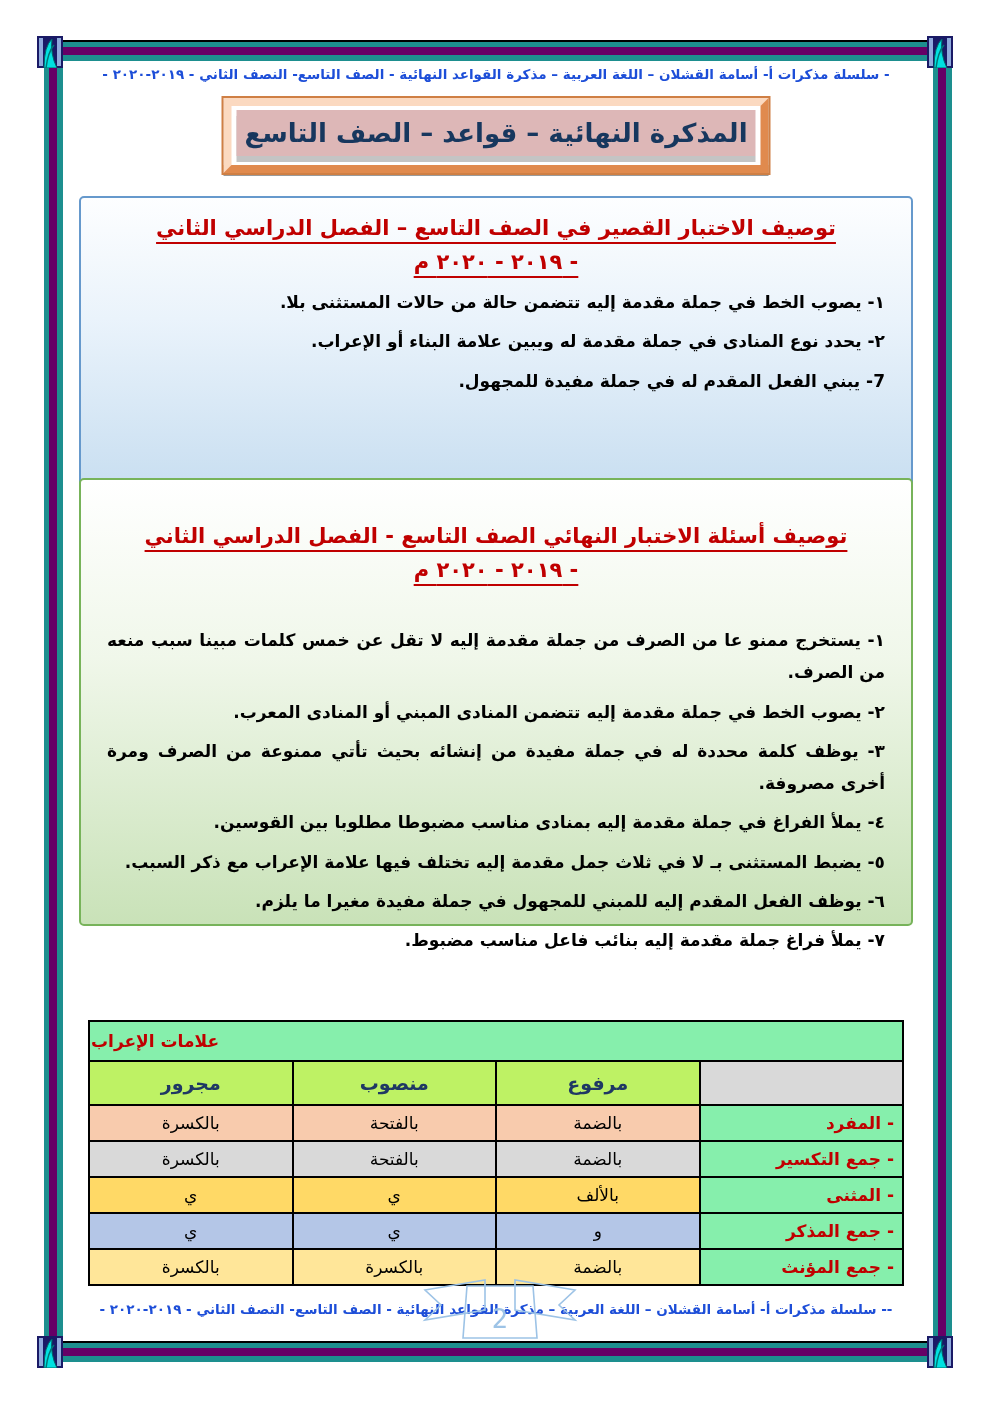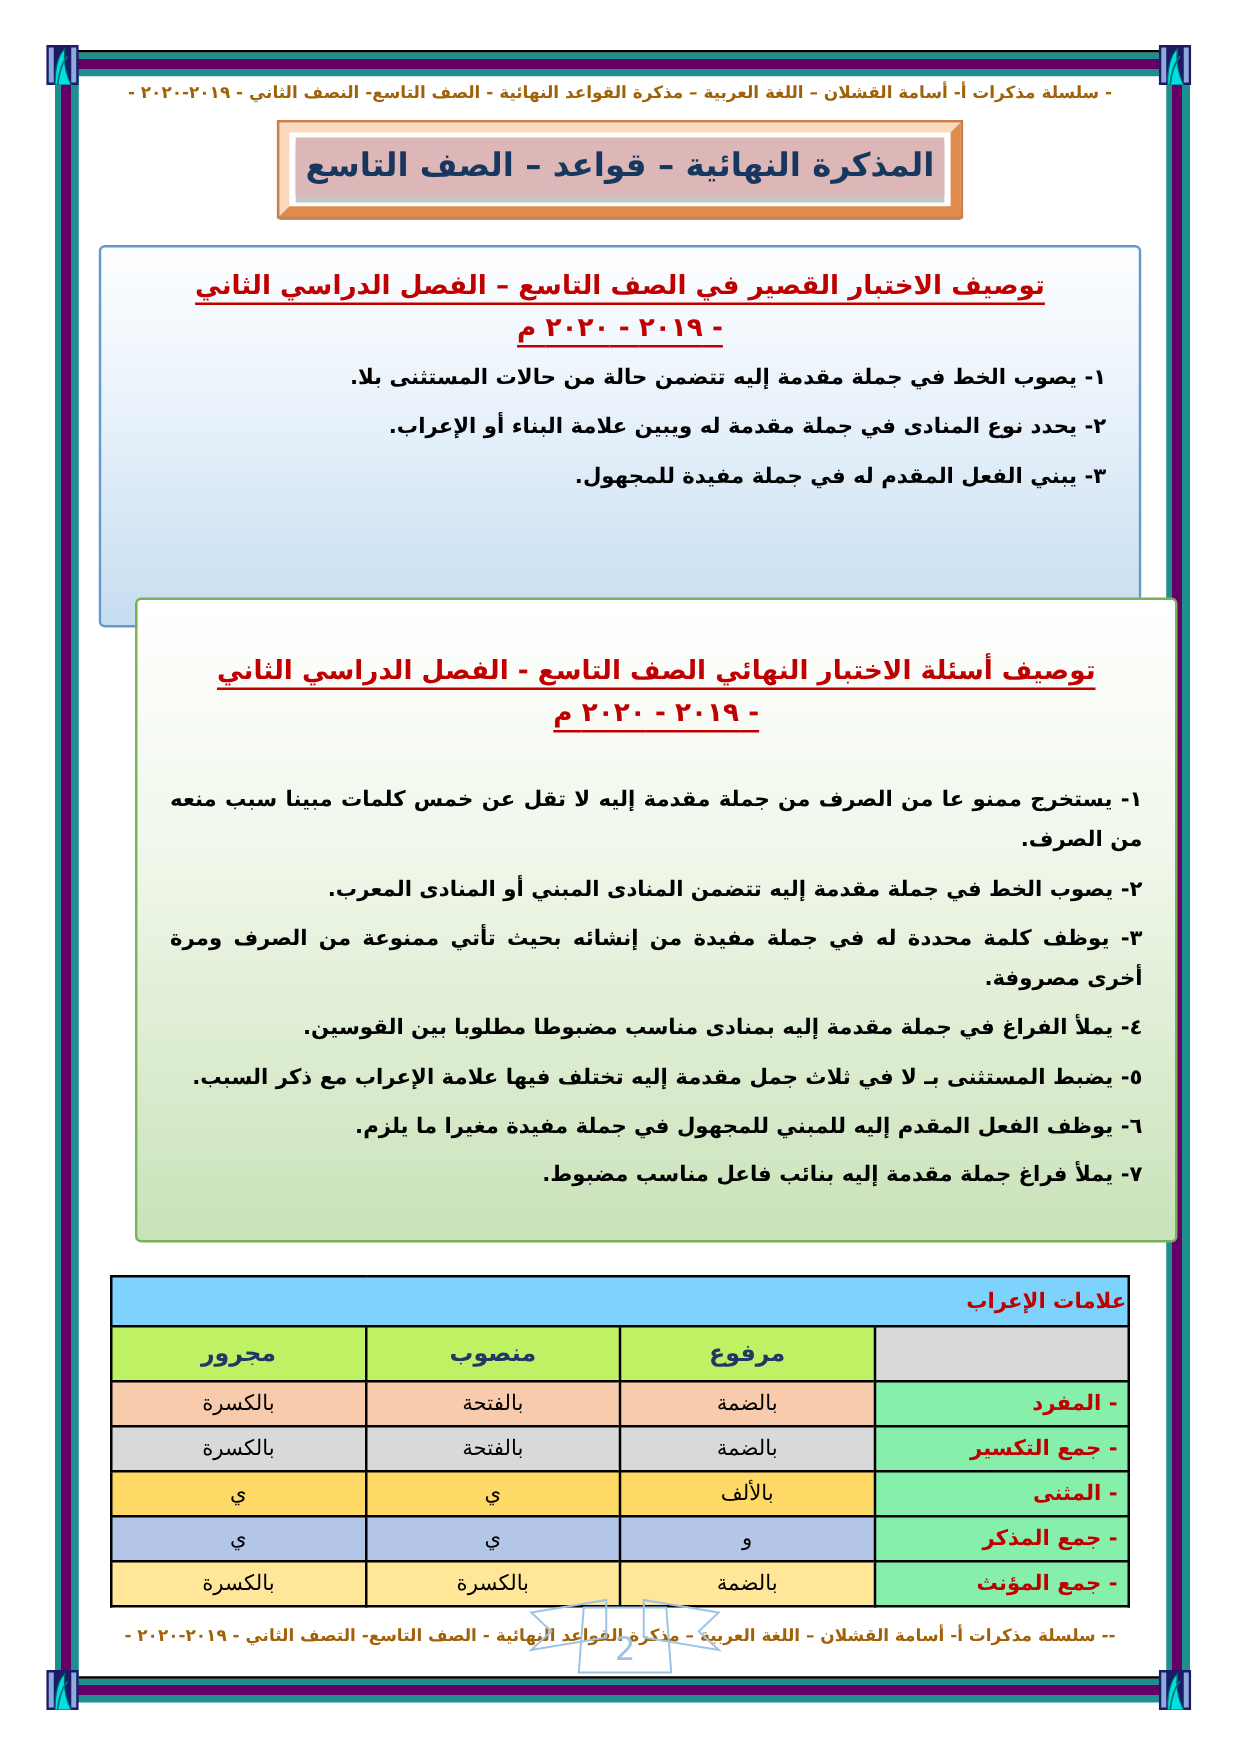--- a/index.html
+++ b/index.html
@@ -12,54 +12,54 @@
   .bar-bottom{top:1341px;}
   .bar-v{position:absolute;top:56px;height:1290px;width:19px;
          background:linear-gradient(to right,#1d8f8f 0 5px,#660066 5px 13px,#1d8f8f 13px 19px);}
   .bar-left{left:44px;}
   .bar-right{left:933px;}
   .corner{position:absolute;width:26px;height:32px;}
   .c-tl{left:37px;top:36px;} .c-tr{left:927px;top:36px;}
   .c-bl{left:37px;top:1336px;} .c-br{left:927px;top:1336px;}
   
   .edge-text{position:absolute;left:70px;right:70px;text-align:center;direction:rtl;
-             font-size:13.5px;font-weight:bold;color:#a16207;}
+             font-size:13.5px;font-weight:bold;color:#1d4ed8;}
   .header-text{top:66px;}
   .footer-text{top:1301px;}
   
   .title-frame{position:absolute;top:98px;left:50%;transform:translateX(-50%);
                width:545px;box-sizing:border-box;
                border:8px solid #f3b183;border-top-color:#fbd9c0;border-left-color:#fbd9c0;
                border-bottom-color:#e08a4e;border-right-color:#e08a4e;
                outline:2px solid #cf7f44;background:#fff;padding:4px 5px 9px;
                box-shadow:0 3px 0 #9a9a9a;}
   .title-frame-inner{box-shadow:0 6px 0 #c4c4c4;}
   .title-panel{background:#ddb7b7;color:#17375e;font-size:26px;font-weight:bold;
                text-align:center;direction:rtl;padding:8px 0;}
   
   .box{position:absolute;left:79px;width:834px;box-sizing:border-box;border-radius:5px;
        direction:rtl;padding:10px 26px;}
   .blue-box{top:196px;height:306px;border:2px solid #6699cc;
        background:linear-gradient(to bottom,#fdfeff 0%,#eaf3fb 40%,#c6ddf0 100%);}
-  .green-box{top:478px;height:516px;border:2px solid #77b35a;
-       background:linear-gradient(to bottom,#ffffff 0%,#f0f7ea 40%,#c9e2b8 100%);margin-left:29px;}
+  .green-box{top:478px;height:448px;border:2px solid #77b35a;
+       background:linear-gradient(to bottom,#ffffff 0%,#f0f7ea 40%,#c9e2b8 100%);}
   .box-head{color:#c00000;font-size:21px;font-weight:bold;text-align:center;
             text-decoration:underline;text-underline-offset:7px;margin:8px 0 10px;}
   .box-head.years{letter-spacing:3px;margin-top:2px;text-align:center;}
   .green-box .box-head.first{margin-top:34px;}
   .green-box .items{margin-top:42px;}
   .items p{color:#000;font-size:17px;font-weight:bold;line-height:1.9;
            margin:0 0 7px;text-align:justify;}
   .blue-box .items{margin-top:12px;}
   
   .tbl-wrap{position:absolute;top:1020px;left:88px;width:816px;}
   table{width:100%;border-collapse:collapse;direction:rtl;table-layout:fixed;}
   td,th{border:2px solid #000;box-sizing:border-box;}
-  .tbl-title{background:#7dd3fc;color:#c00000;font-weight:bold;font-size:17px;
-             text-align:right;height:40px;}
+  .tbl-title{background:#86efac;color:#c00000;font-weight:bold;font-size:17px;
+             text-align:left;height:40px;}
   .col-head th{background:#bef264;color:#1f3864;font-size:19px;font-weight:bold;
                height:44px;text-align:center;}
   .col-head th.label-col{background:#d9d9d9;width:17.6%;}
   .data-row{height:36px;}
   .data-row td{font-size:17px;text-align:center;color:#000;}
   .data-row td.label{background:#86efac;color:#c00000;font-weight:bold;
                      text-align:right;padding-right:8px;}
   .r0 td.data{background:#f8cbad;}
   .r1 td.data{background:#d9d9d9;}
   .r2 td.data{background:#ffd966;}
@@ -114,21 +114,21 @@
       <div class="title-panel">المذكرة النهائية – قواعد – الصف التاسع</div>
     </div>
   </div>
 
   <section class="box blue-box">
     <div class="box-head">توصيف الاختبار القصير في الصف التاسع – الفصل الدراسي الثاني</div>
     <div class="box-head years">- ٢٠١٩ - ٢٠٢٠ م</div>
     <div class="items">
       <p>١- يصوب الخط في جملة مقدمة إليه تتضمن حالة من حالات المستثنى بلا.</p>
       <p>٢-  يحدد نوع المنادى في جملة مقدمة له ويبين علامة البناء أو الإعراب.</p>
-      <p>٣-  يبني الفعل المقدم له في جملة مفيدة للمجهول.</p>
+      <p>7-  يبني الفعل المقدم له في جملة مفيدة للمجهول.</p>
     </div>
   </section>
 
   <section class="box green-box">
     <div class="box-head first">توصيف أسئلة الاختبار النهائي الصف التاسع - الفصل الدراسي الثاني</div>
     <div class="box-head years">- ٢٠١٩ - ٢٠٢٠ م</div>
     <div class="items">
       <p>١- يستخرج ممنو عا من الصرف من جملة مقدمة إليه لا تقل عن خمس كلمات مبينا سبب منعه من الصرف.</p>
       <p>٢- يصوب الخط في جملة مقدمة إليه تتضمن المنادى المبني أو المنادى المعرب.</p>
       <p>٣- يوظف كلمة محددة له في جملة مفيدة من إنشائه بحيث تأتي ممنوعة من الصرف ومرة أخرى مصروفة.</p>

